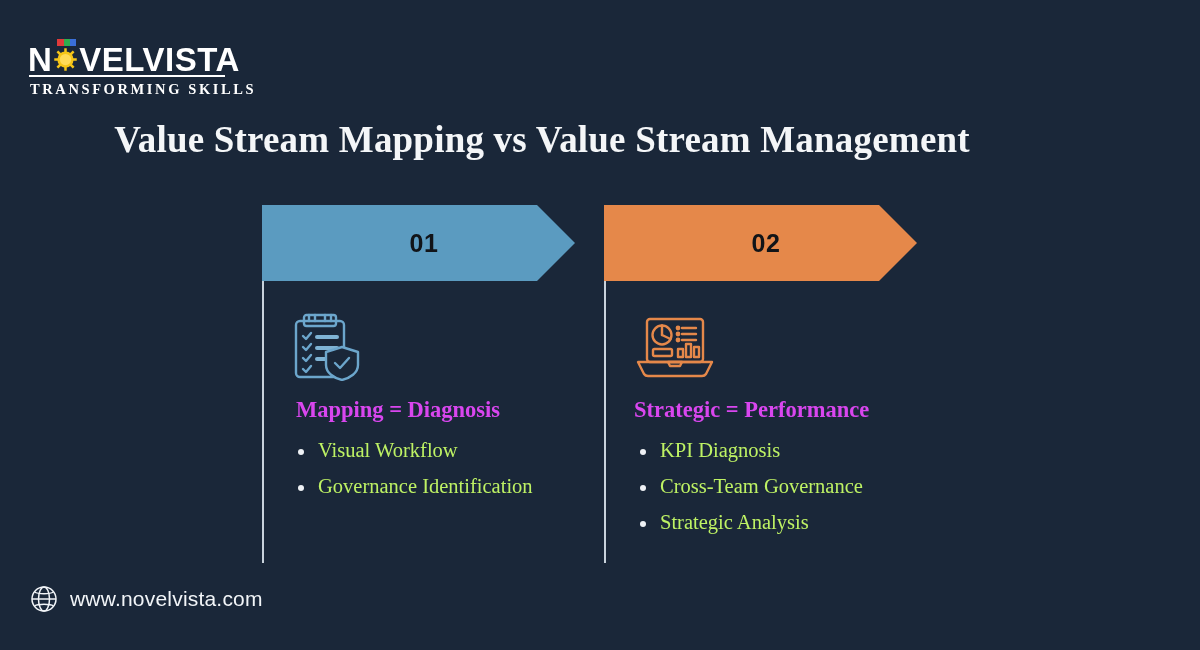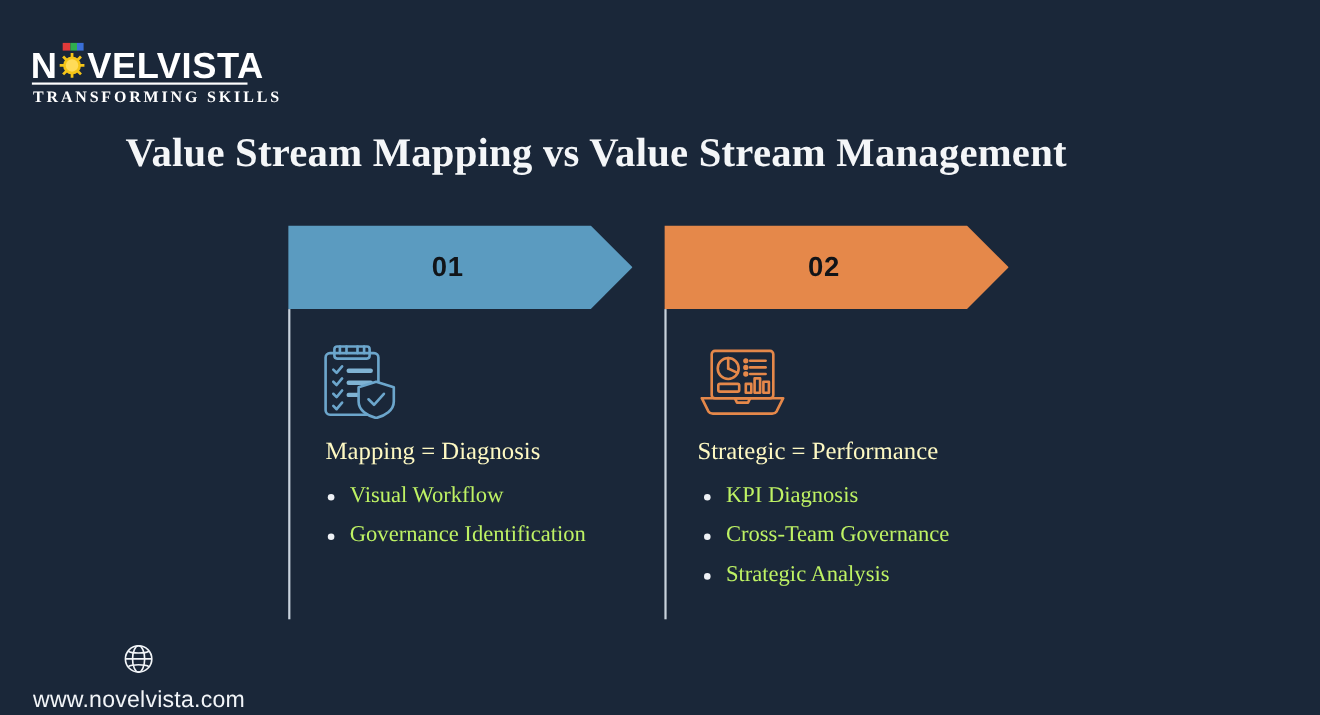--- a/index.html
+++ b/index.html
@@ -112,20 +112,21 @@
     width: 290px;
     height: 76px;
     display: flex;
     align-items: center;
     justify-content: center;
     font-family: "Liberation Sans", sans-serif;
     font-weight: bold;
     font-size: 25px;
     color: #111418;
     letter-spacing: 0.5px;
+    padding-left: 17px;
   }
 
   .divider-line {
     position: absolute;
     top: 281px;
     width: 2px;
     height: 282px;
     background: #c8d2dc;
   }
   .divider-1 { left: 262px; }
@@ -138,23 +139,23 @@
     width: 300px;
   }
   .icon-box {
     height: 68px;
     margin-bottom: 16px;
   }
   .icon-box svg { display: block; }
 
   .col-heading {
     font-family: "Liberation Serif", serif;
-    font-weight: normal;
+    font-weight: bold;
     font-size: 22.5px;
-    color: #fef9c3;
+    color: #d946ef;
     margin-bottom: 16px;
     white-space: nowrap;
   }
   .col-1 .col-heading { margin-left: 4px; }
   .col-2 .col-heading { margin-left: 0px; }
 
   ul.bullets {
     list-style: none;
     margin: 0;
     padding: 0;
@@ -180,21 +181,20 @@
   }
 
   
   .footer {
     position: absolute;
     left: 30px;
     top: 585px;
     display: flex;
     align-items: center;
     gap: 12px;
-    flex-direction: column;
   }
   .footer-url {
     font-family: "Liberation Sans", sans-serif;
     font-size: 21px;
     color: #f2f5f8;
     letter-spacing: 0.2px;
   }
 </style>
 </head>
 <body>

